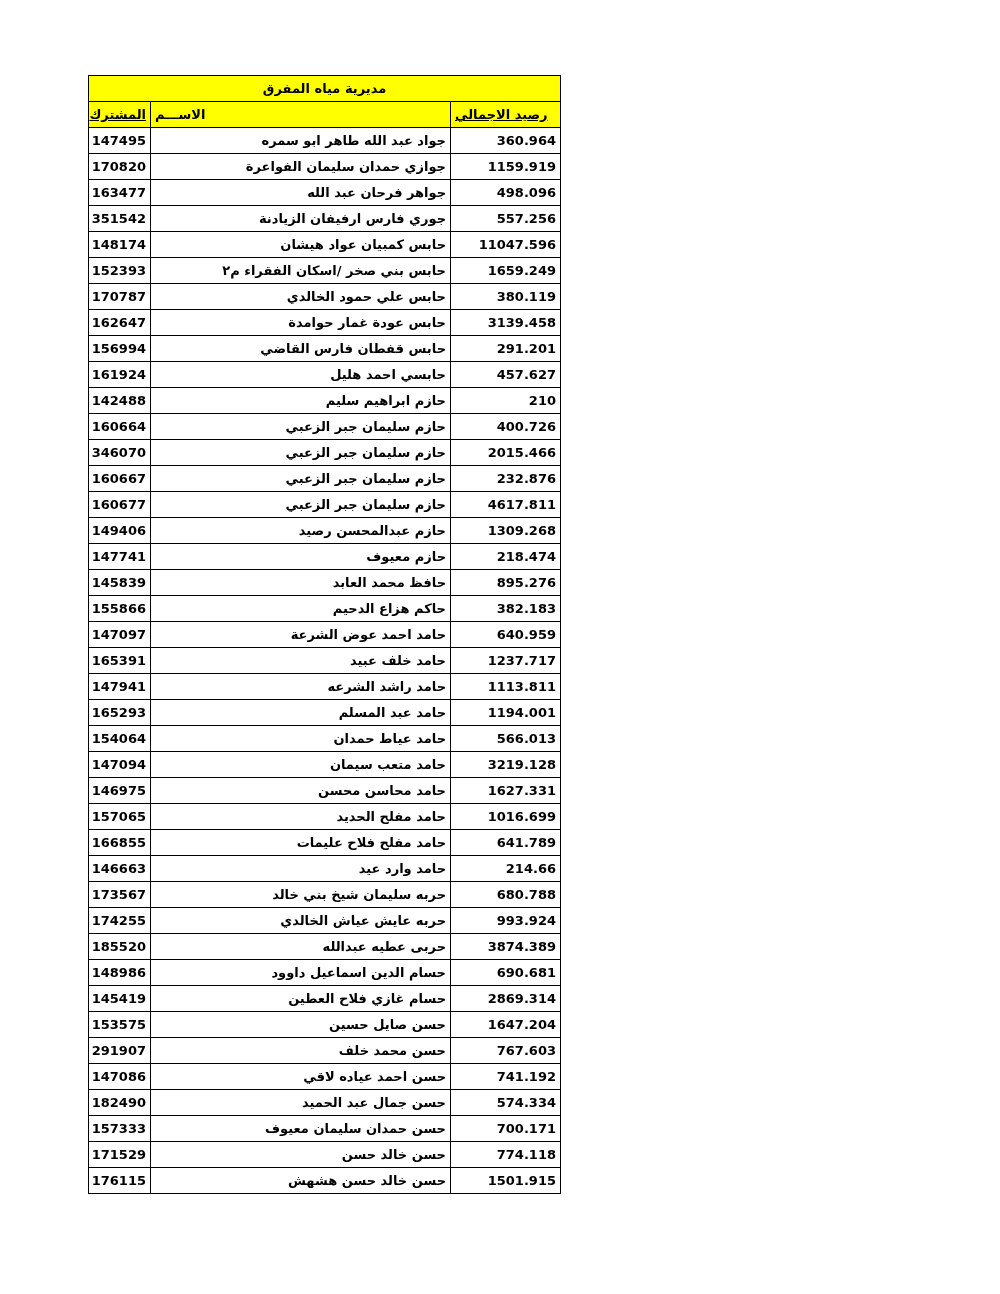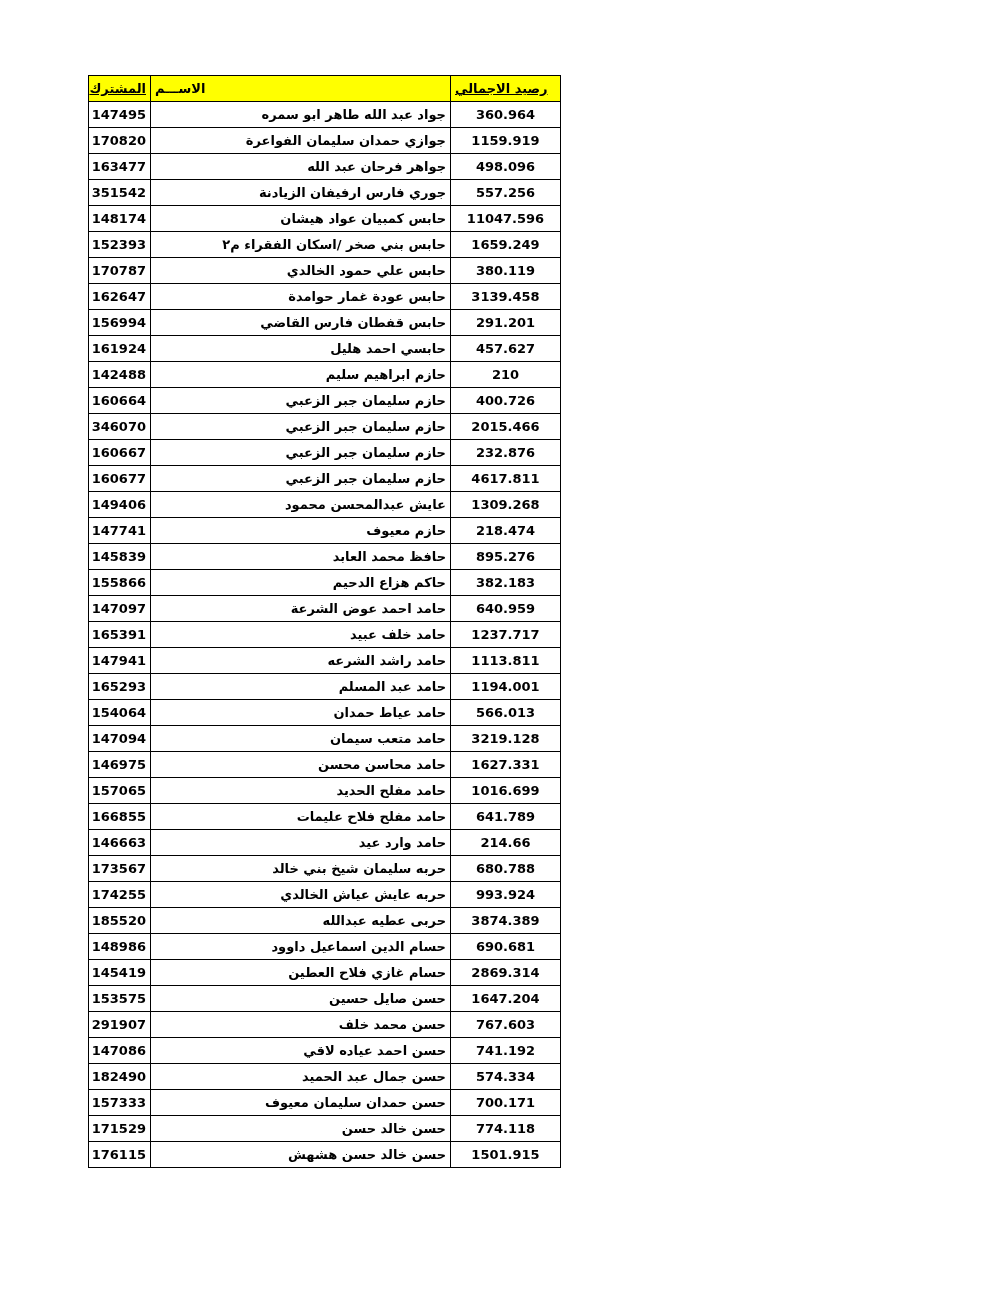--- a/index.html
+++ b/index.html
@@ -64,40 +64,43 @@
     text-align: center;
     font-weight: bold;
     font-size: 13.5px;
     margin-top: 24px;
   }
   td.name {
     font-size: 13px;
     font-weight: bold;
   }
   td.bal {
-    text-align: center;
+    text-align: right;
     direction: ltr;
     font-size: 13.5px;
     font-weight: bold;
     padding-left: 6px;
   }
 </style>
 </head>
 <body>
 
 <div class="page">
   <div class="table-wrap">
     <table class="report">
       <colgroup>
         <col class="col-bal">
         <col class="col-name">
         <col class="col-sub">
       </colgroup>
       <thead>
         <tr>
+          <th class="title-cell" colspan="3">مديرية مياه المفرق</th>
+        </tr>
+        <tr>
           <th class="hdr balance">رصيد الاجمالي</th>
           <th class="hdr name">الاســـم</th>
           <th class="hdr subscriber">المشترك</th>
         </tr>
       </thead>
       <tbody id="rows-body">
           <tr>
             <td class="bal">360.964</td>
             <td class="name">جواد عبد الله طاهر ابو سمره</td>
             <td class="sub">147495</td>
@@ -167,21 +170,21 @@
             <td class="name">حازم سليمان جبر الزعبي</td>
             <td class="sub">160667</td>
           </tr>
           <tr>
             <td class="bal">4617.811</td>
             <td class="name">حازم سليمان جبر الزعبي</td>
             <td class="sub">160677</td>
           </tr>
           <tr>
             <td class="bal">1309.268</td>
-            <td class="name">عايش عبدالمحسن محمود</td>
+            <td class="name">حازم عبدالمحسن رصيد</td>
             <td class="sub">149406</td>
           </tr>
           <tr>
             <td class="bal">218.474</td>
             <td class="name">حازم معيوف</td>
             <td class="sub">147741</td>
           </tr>
           <tr>
             <td class="bal">895.276</td>
             <td class="name">حافظ محمد العابد</td>

